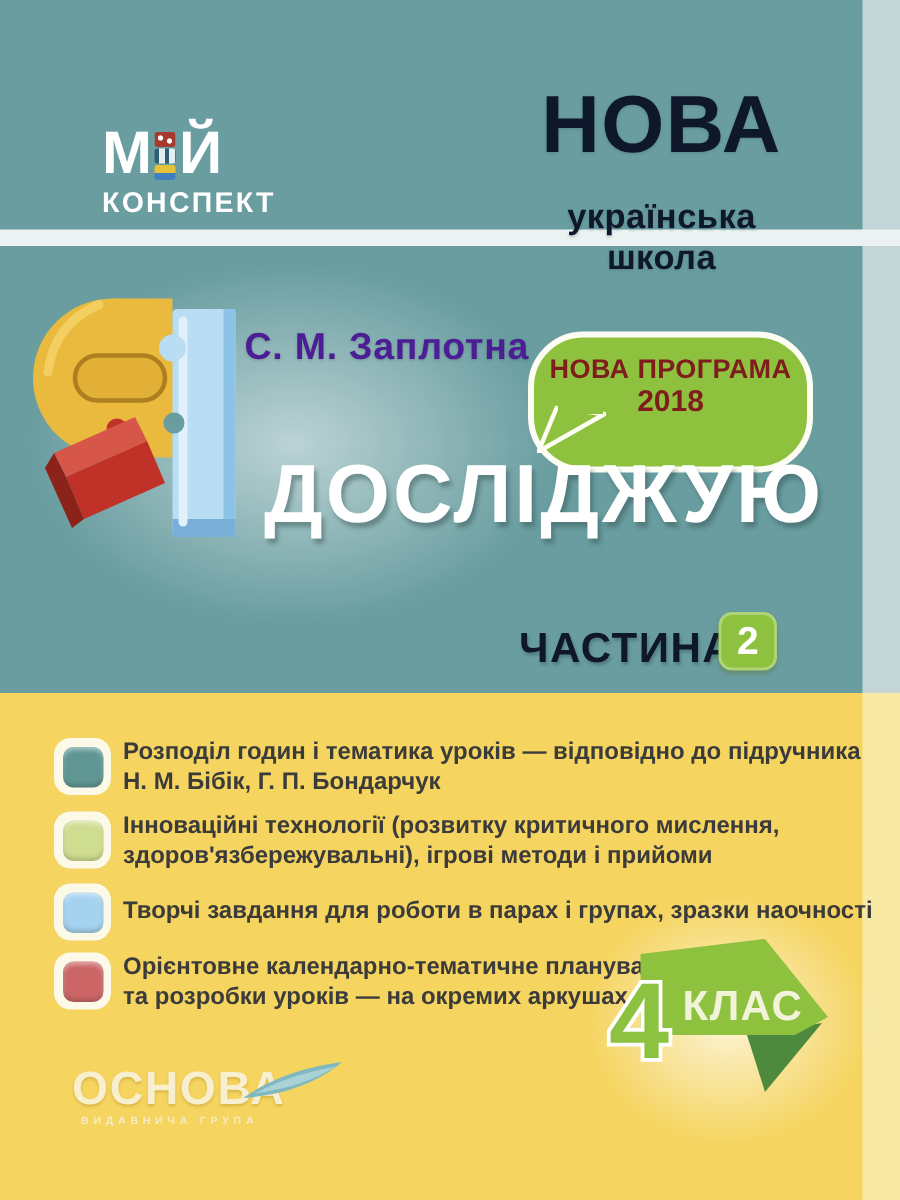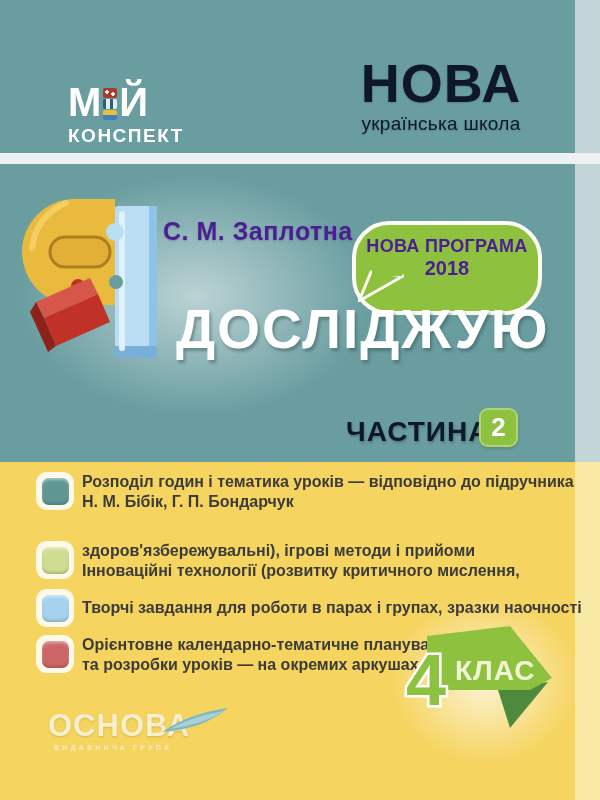--- a/index.html
+++ b/index.html
@@ -29,45 +29,45 @@
   .blocks{width:14px;height:35px;display:flex;flex-direction:column;justify-content:flex-end;margin:0 2px 1px 2px;}
   .blk{height:10px;border-radius:2px;margin-top:1px;}
   .blk1{background:#a73a2d;background-image:radial-gradient(circle 1.5px at 4px 4px,#fff 0 1.5px,transparent 2px),radial-gradient(circle 1.5px at 10px 6px,#fff 0 1.5px,transparent 2px);}
   .blk2{background:repeating-linear-gradient(90deg,#2e5d77 0 3px,#e4edf0 3px 7px);}
   .blk3{background:linear-gradient(180deg,#e6c23b 0 55%,#3f7fc0 55% 100%);}
   .series-subtitle{font-size:19px;font-weight:bold;letter-spacing:1.5px;margin-top:4px;}
 
   
   .nus-logo{left:356px;top:56px;width:170px;text-align:center;color:#0f172a;text-shadow:0 1px 2px rgba(40,70,70,.25);}
   .nus-line1{font-size:54px;font-weight:bold;letter-spacing:1px;line-height:1;}
-  .nus-line2{font-size:19px;font-weight:normal;margin-top:3px;letter-spacing:.3px;}
+  .nus-line2{font-size:23px;font-weight:bold;margin-top:21px;letter-spacing:.3px;}
 
   
   .author{left:163px;top:217px;font-size:25px;font-weight:bold;color:#4c1d95;letter-spacing:.5px;text-shadow:0 1px 2px rgba(40,70,70,.3);}
 
   
   .program-badge{left:352px;top:221px;width:190px;height:94px;box-sizing:border-box;
-    border:4px solid #fdfdf4;border-radius:37px;text-align:center;color:#4c1d95;font-weight:bold;}
+    border:4px solid #fdfdf4;border-radius:37px;text-align:center;color:#7f1d1d;font-weight:bold;}
   .pb-line1{font-size:18px;margin-top:11px;letter-spacing:.3px;}
   .pb-line2{font-size:20px;line-height:1.15;}
   .badge-tail{left:358px;top:270px;}
 
   
   .title-line{color:#fff;font-weight:bold;letter-spacing:2px;
     text-shadow:2px 3px 3px rgba(50,80,80,.45);font-size:55px;line-height:1;text-align:right;}
   .title-1{left:176px;top:302px;}
   .title-2{left:176px;top:374px;}
   .part-label{left:346px;top:416px;font-size:28px;font-weight:bold;color:#0f172a;letter-spacing:1px;text-shadow:1px 2px 2px rgba(50,80,80,.4);}
   .part-num{left:479px;top:408px;width:39px;height:39px;border-radius:9px;color:#fff;
     font-size:26px;font-weight:bold;display:flex;align-items:center;justify-content:center;
     box-shadow:inset 0 0 0 2px rgba(255,255,255,.3),0 2px 3px rgba(90,110,40,.35);}
 
   
   .feature{left:36px;}
-  .f1{top:472px;}.f2{top:541px;}.f3{top:589px;}.f4{top:635px;}
+  .f1{top:492px;}.f2{top:541px;}.f3{top:589px;}.f4{top:635px;}
   .bullet-outer{width:38px;height:38px;background:#fdf9e9;border-radius:11px;display:flex;align-items:center;justify-content:center;}
   .bullet-inner{width:27px;height:27px;border-radius:7px;
     box-shadow:inset 0 -2px 3px rgba(0,0,0,.18),inset 0 2px 3px rgba(255,255,255,.45);}
   .feature-text{position:absolute;left:46px;top:0;font-size:16px;font-weight:bold;color:#3b3b3b;line-height:20px;width:500px;}
   .feature-text.single{top:9px;}
   .feature-text span{display:block;white-space:nowrap;}
 
   
   .grade-badge{left:398px;top:612px;}
 
@@ -154,22 +154,22 @@
     <div class="feature-text">
       <span>Розподіл годин і тематика уроків — відповідно до підручника</span>
       <span>Н. М. Бібік, Г. П. Бондарчук</span>
     </div>
   </div>
   <div class="abs feature f2">
     <div class="bullet-outer">
       <div class="bullet-inner" style="background-color: rgb(207, 221, 144);"></div>
     </div>
     <div class="feature-text">
+      <span>Інноваційні технології (розвитку критичного мислення,</span>
       <span>здоров'язбережувальні), ігрові методи і прийоми</span>
-      <span>Інноваційні технології (розвитку критичного мислення,</span>
     </div>
   </div>
   <div class="abs feature f3">
     <div class="bullet-outer">
       <div class="bullet-inner" style="background-color: rgb(165, 211, 239);"></div>
     </div>
     <div class="feature-text single">
       <span>Творчі завдання для роботи в парах і групах, зразки наочності</span>
     </div>
   </div>

